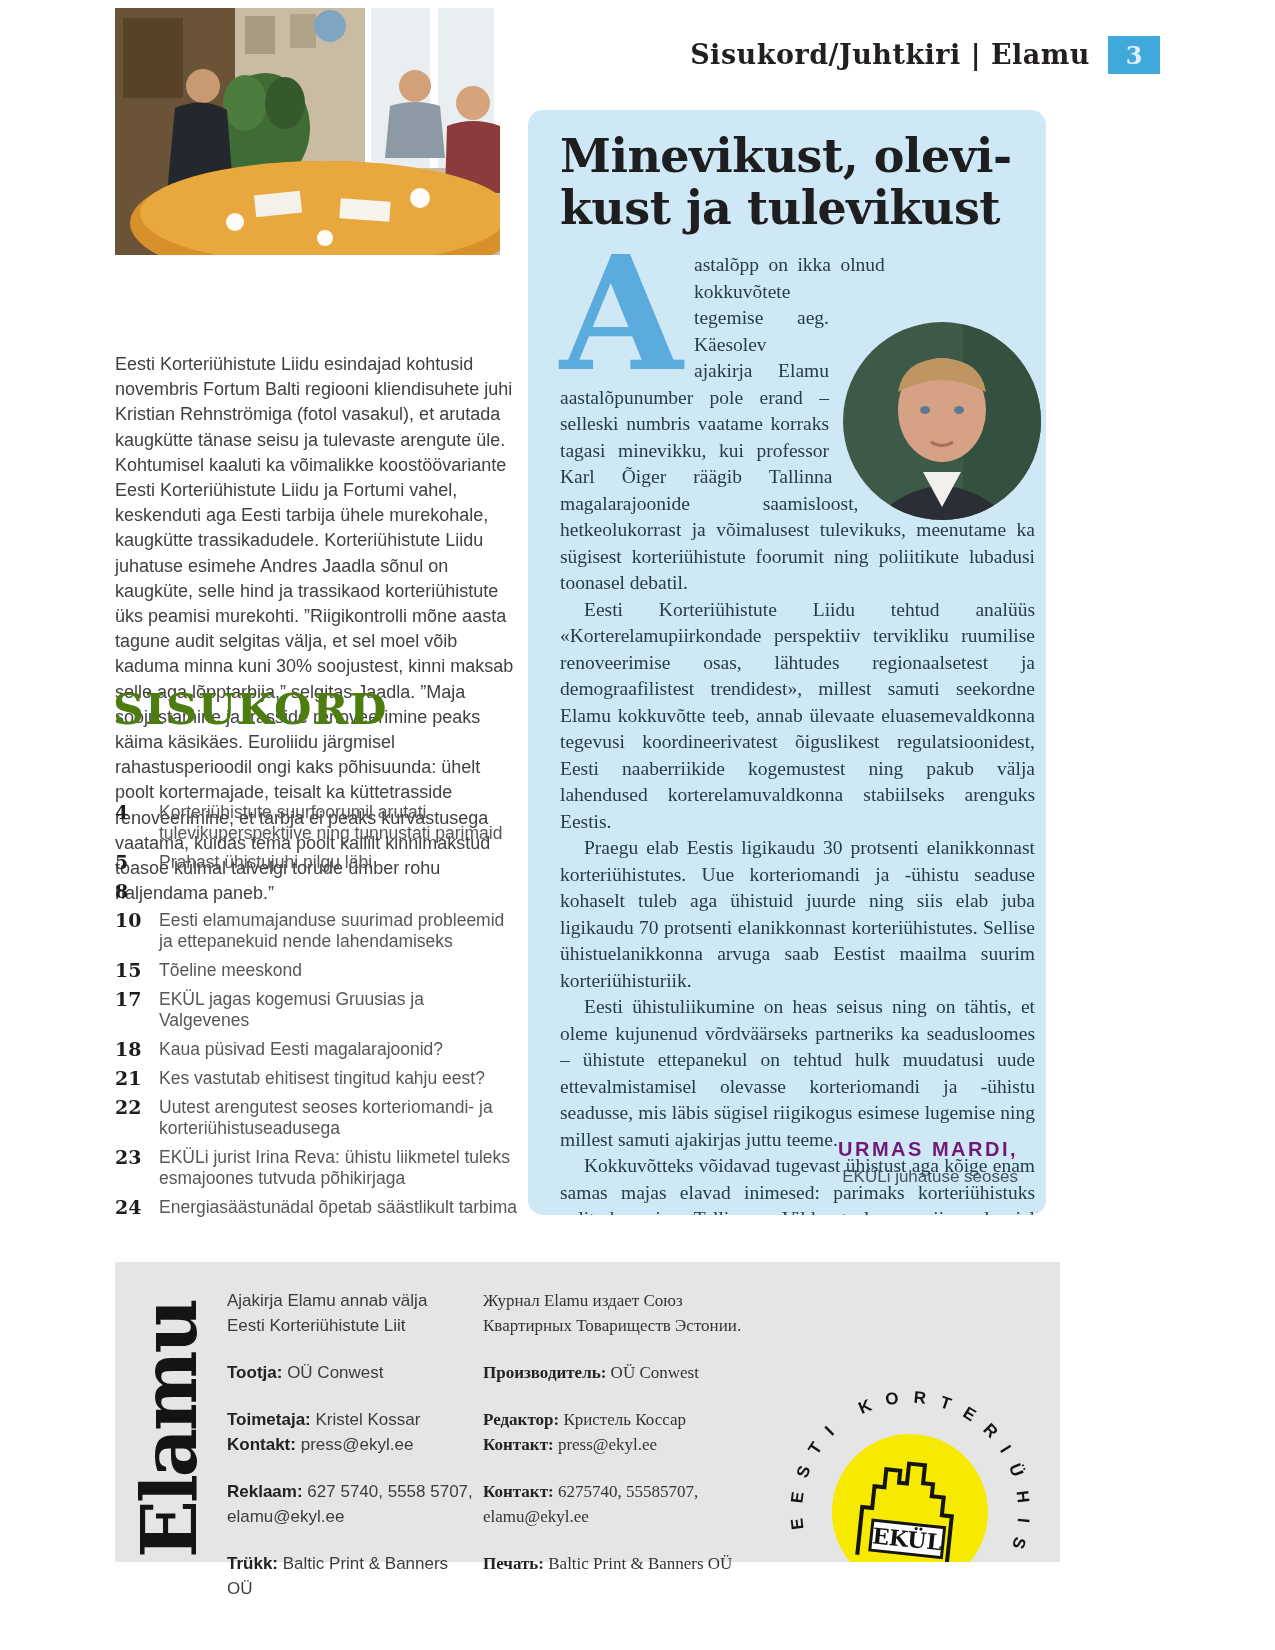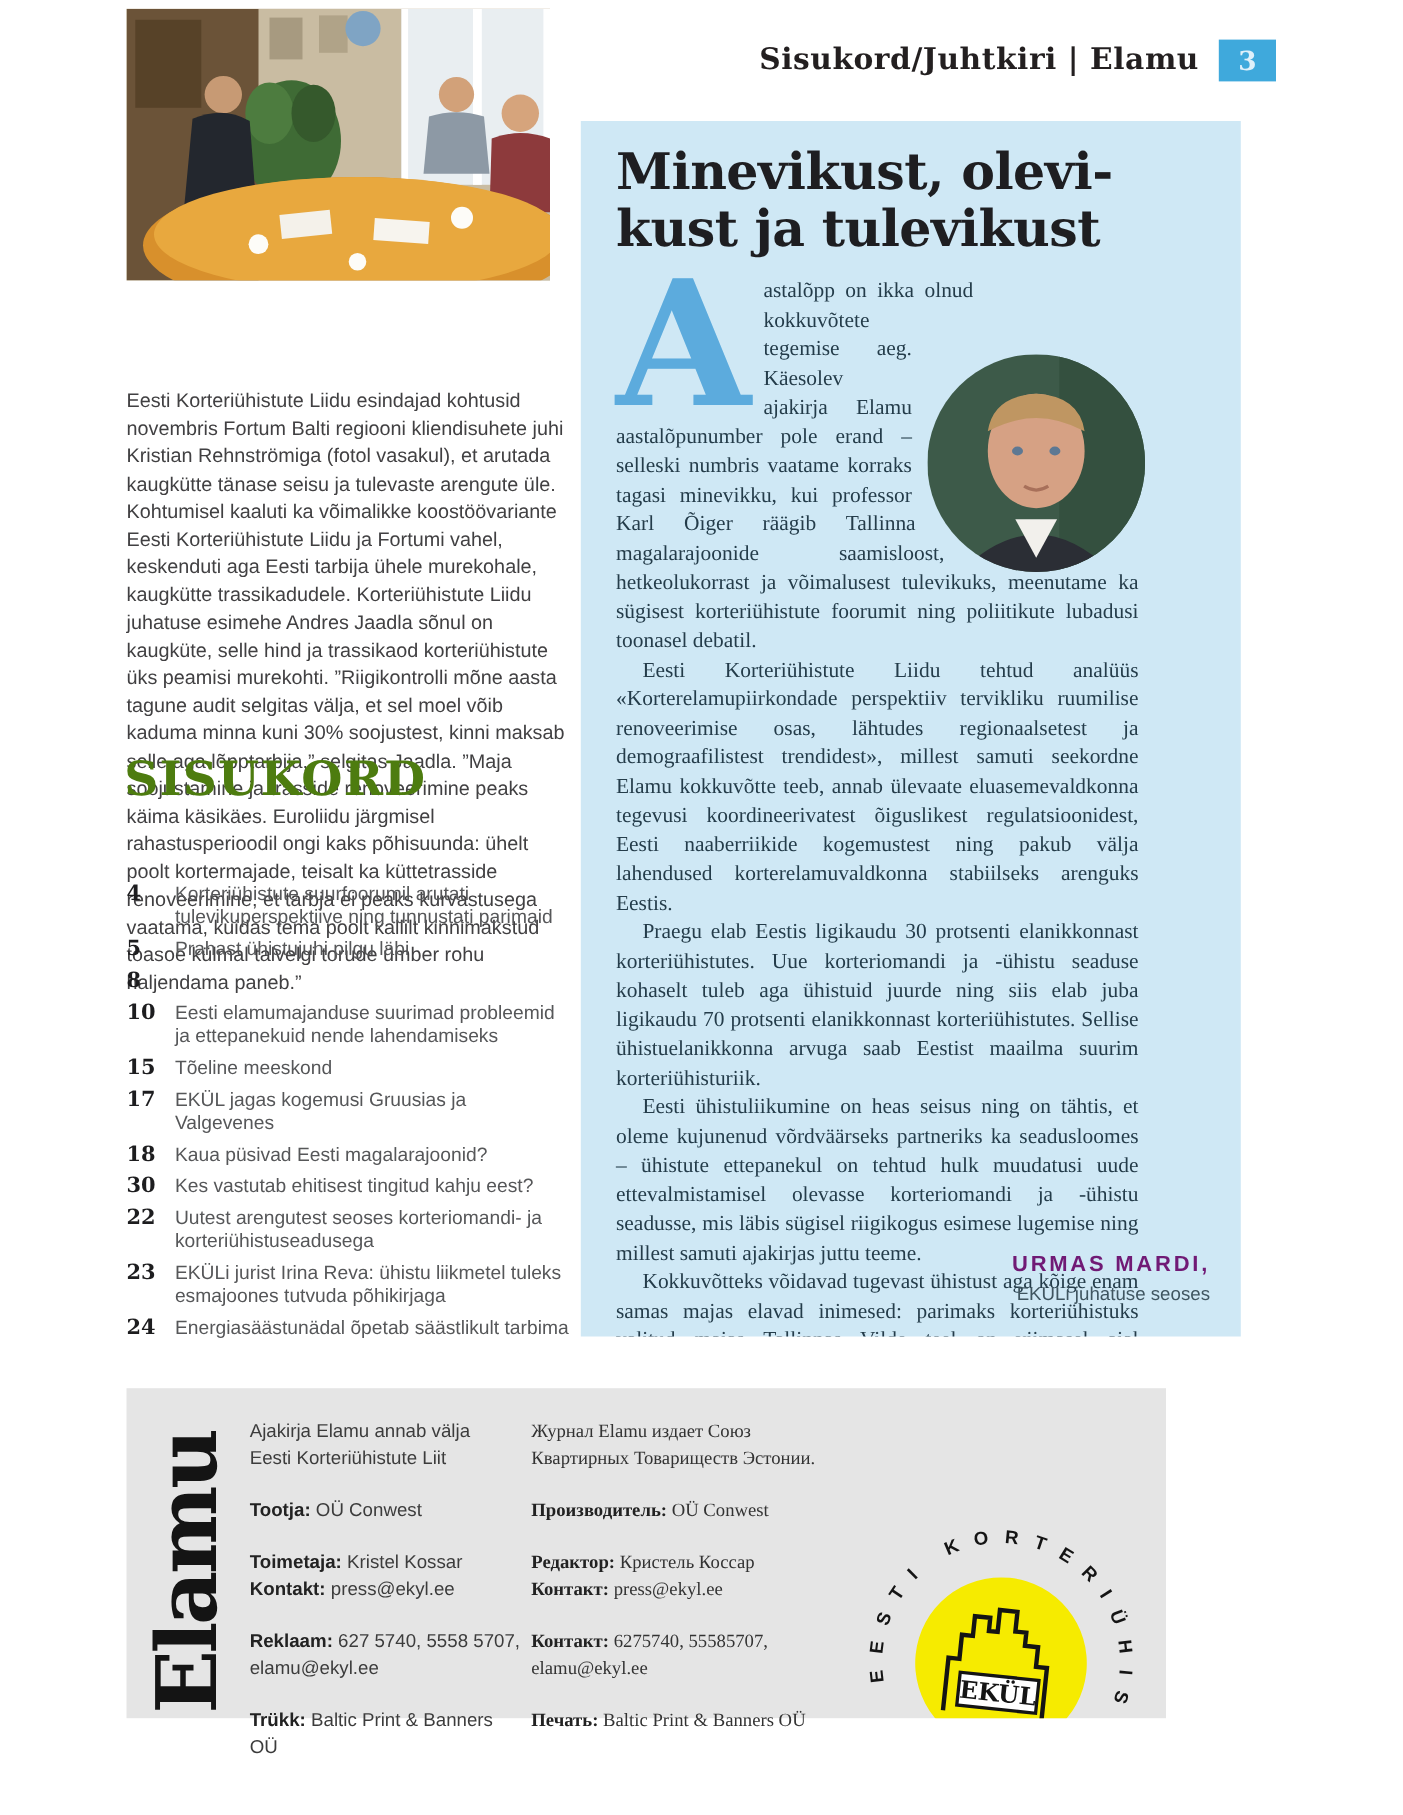--- a/index.html
+++ b/index.html
@@ -19,21 +19,21 @@
              color:#23586f;letter-spacing:.2px;}
   .art-body{position:absolute;left:115px;top:352px;width:400px;font-size:18px;line-height:25.2px;
             color:#414042;}
   .toc-head{position:absolute;left:113px;top:684px;font-size:43px;color:#4d7c0f;letter-spacing:1px;}
   .toc{position:absolute;left:115px;top:802px;width:402px;}
   .toc-row{display:flex;margin-bottom:8px;}
   .toc-num{width:44px;flex:0 0 44px;font-size:19px;color:#1d1d1f;line-height:21px;}
   .toc-text{flex:1;font-size:17.5px;line-height:21px;color:#565759;}
 
   
-  .panel{position:absolute;left:528px;top:110px;width:600px;height:1105px;background:#cfe8f5;overflow:hidden;}
+  .panel{position:absolute;left:528px;top:110px;width:518px;height:1105px;background:#cfe8f5;overflow:hidden;border-radius:15px;}
   .ed-title{position:absolute;left:32px;top:20px;font-size:46px;line-height:52px;color:#1e1e21;letter-spacing:-.5px;}
   .ed-body{position:absolute;left:32px;top:142px;width:475px;font-family:"Liberation Serif","DejaVu Serif",serif;
            font-size:19.5px;line-height:26.5px;color:#243c4a;text-align:justify;}
   .dropcap{float:left;width:122px;font-family:"DejaVu Serif","Liberation Serif",serif;font-weight:bold;
            font-size:158px;line-height:112px;color:#5cabdd;margin:6px 12px 6px 0;}
   .portrait{float:right;width:198px;height:198px;border-radius:50%;overflow:hidden;
             shape-outside:circle(50%);margin:70px -6px 12px 14px;}
   .ed-body p{margin:0;text-indent:24px;}
   .ed-body p.first{text-indent:0;}
   .sig{position:absolute;right:28px;top:1028px;text-align:right;}
@@ -119,21 +119,21 @@
       </div>
     <div class="toc-row">
         <div class="toc-num slab">17</div>
         <div class="toc-text">EKÜL jagas kogemusi Gruusias ja Valgevenes</div>
       </div>
     <div class="toc-row">
         <div class="toc-num slab">18</div>
         <div class="toc-text">Kaua püsivad Eesti magalarajoonid?</div>
       </div>
     <div class="toc-row">
-        <div class="toc-num slab">30</div>
+        <div class="toc-num slab">21</div>
         <div class="toc-text">Kes vastutab ehitisest tingitud kahju eest?</div>
       </div>
     <div class="toc-row">
         <div class="toc-num slab">22</div>
         <div class="toc-text">Uutest arengutest seoses korteriomandi- ja korteriühistuseadusega</div>
       </div>
     <div class="toc-row">
         <div class="toc-num slab">23</div>
         <div class="toc-text">EKÜLi jurist Irina Reva: ühistu liikmetel tuleks esmajoones tutvuda põhikirjaga</div>
       </div>

